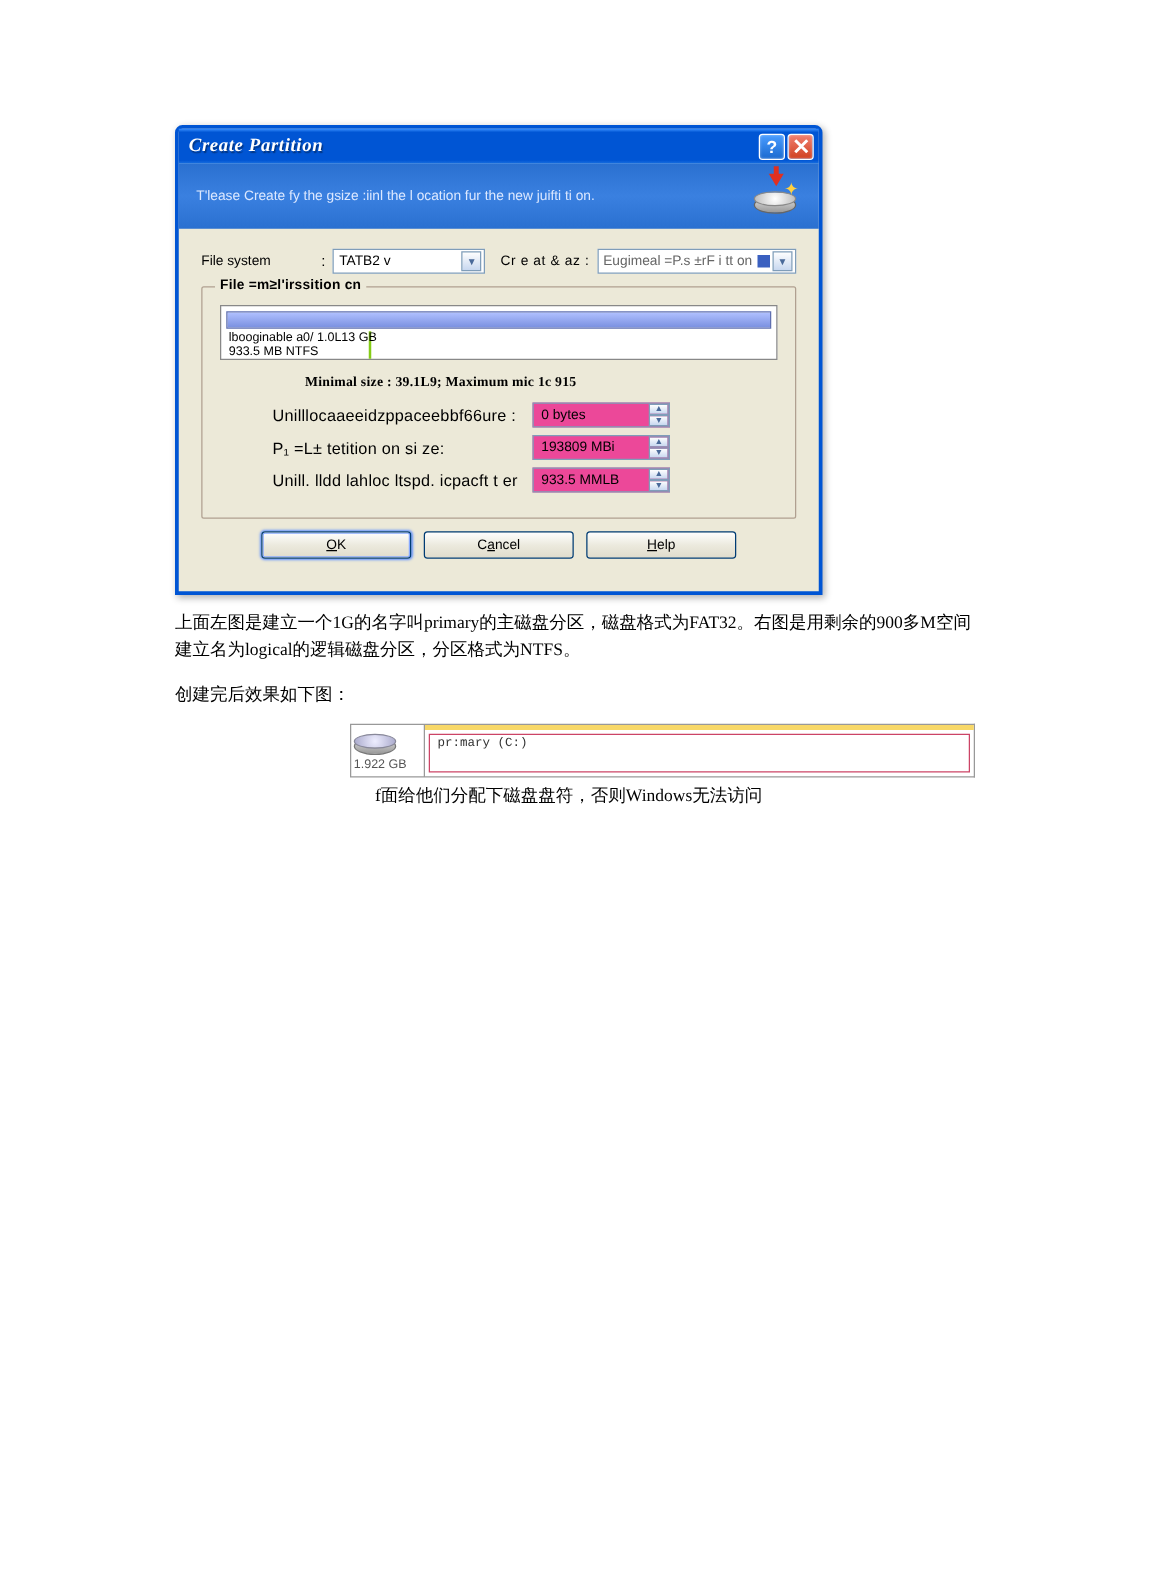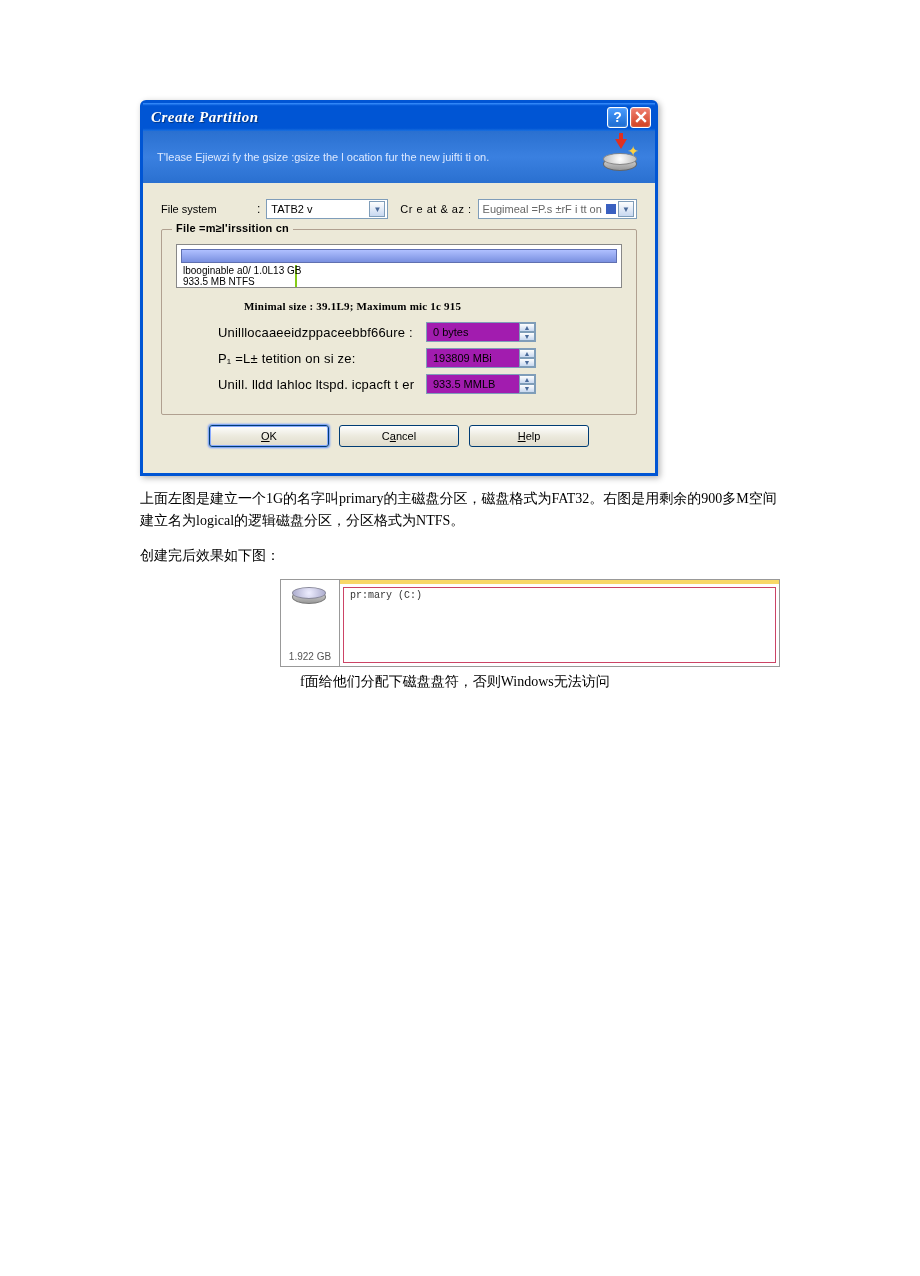--- a/index.html
+++ b/index.html
@@ -196,21 +196,21 @@
     display: flex;
     align-items: center;
     margin: 6px 0;
     padding-left: 42px;
   }
   .szrow .szlabel { width: 208px; font-size: 13px; letter-spacing:0.2px;}
   .spinner {
     display: flex;
     align-items: center;
     border: 1px solid #7f9db9;
-    background:#a21caf;
+    background:#ec4899;
     height: 20px;
     width: 110px;
   }
   .spinner .spval { flex:1; padding:0 6px; font-size:11px;}
   .spinner .sparrows { width:16px; display:flex; flex-direction:column; }
   .spinner .spa { height:9px; background:linear-gradient(to bottom,#fefefe,#c8d8f0); border:1px solid #7f9db9; font-size:7px; color:#4a6a9a; display:flex; align-items:center; justify-content:center; line-height:1;}
 
   .dlg-buttons {
     display:flex;
     justify-content:center;
@@ -254,24 +254,22 @@
     display:flex;
     align-items:stretch;
     border:0;
   }
   .disk-col {
     width: 60px;
     background:#fff;
     border:1px solid #999;
     display:flex;
     flex-direction:column;
-    align-items:center;
     justify-content:center;
     padding:4px 2px;
-    gap:45px;
   }
   .disk-icon2 { width:36px; height:20px; position:relative; margin-bottom:2px;}
   .disk-icon2 .db { width:34px;height:14px;border-radius:50%;background:linear-gradient(#ddd,#999);border:1px solid #777;position:absolute;bottom:0;left:0;}
   .disk-icon2 .dt { width:34px;height:12px;border-radius:50%;background:radial-gradient(circle,#eef,#aac);border:1px solid #889;position:absolute;bottom:5px;left:0;}
   .disk-label { font-size:10px; color:#555;}
   .part-col {
     flex:1;
     border:1px solid #999;
     border-left:0;
     background:#fff;
@@ -308,21 +306,21 @@
         <div class="tb-btn tb-help">?</div>
         <div class="tb-btn tb-close">
           <svg viewBox="0 0 10 10">
               <path d="M1 1 L9 9 M9 1 L1 9" stroke="#fff" stroke-width="2"></path>
             </svg>
         </div>
       </div>
     </div>
 
     <div class="banner">
-      <div class="banner-text">T'lease Ejiewzi fy the   gsize :gsize the l ocation fur the new juifti ti on.</div>
+      <div class="banner-text">T'lease Create fy the   gsize :iinl the l ocation fur the new juifti ti on.</div>
       <div class="banner-icon">
         <div class="disk-shape"></div>
         <div class="disk-top"></div>
         <div class="arrow-stem"></div>
         <div class="arrow-red"></div>
         <div class="spark">✦</div>
       </div>
     </div>
 
     <div class="form-area">

